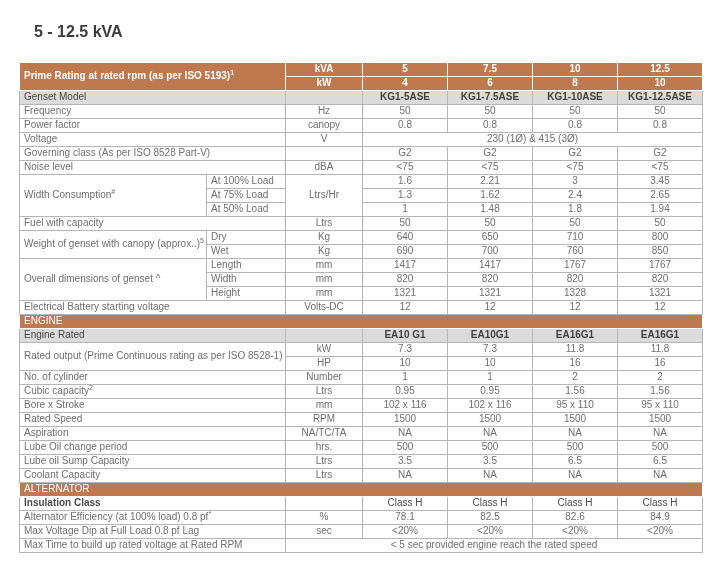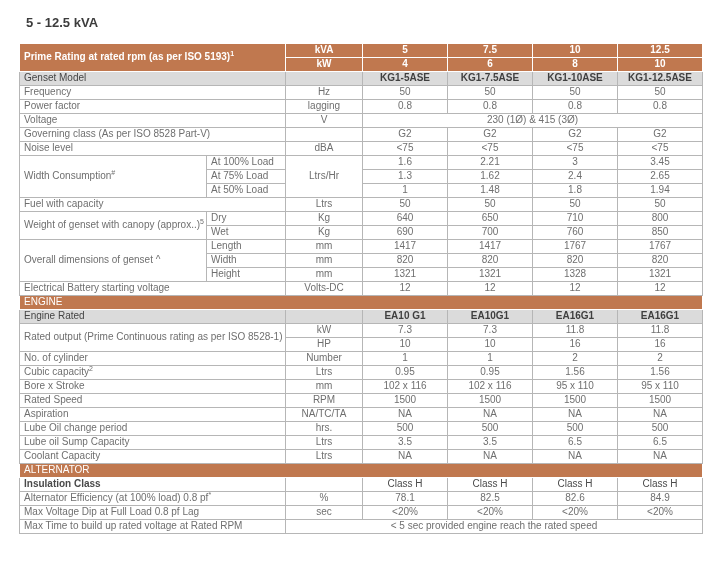--- a/index.html
+++ b/index.html
@@ -2,22 +2,22 @@
 <html><head>
 <meta charset="utf-8">
 <style>
   * { box-sizing: border-box; }
   html, body { margin: 0; padding: 0; background: #ffffff; }
   .page {
     width: 718px; height: 586px; background: #fff; overflow: hidden;
     font-family: "Liberation Sans", sans-serif;
   }
   .title {
-    margin: 6px; padding: 9px 0 7px 20px;
-    font-size: 13px; font-weight: bold; color: #3c3c3c;
+    margin: 14px; padding: 9px 0 7px 20px;
+    font-size: 16px; font-weight: bold; color: #3c3c3c;
   }
   table.spec {
     border-collapse: collapse; table-layout: fixed;
     margin-left: 19px; width: 683px;
   }
   td {
     border: 1px solid var(--border); height: 14px; line-height: 1.05;
     padding: 0 4px; font-size: 10px; color: var(--text);
     text-align: center; vertical-align: middle;
     white-space: nowrap; overflow: hidden;
@@ -81,21 +81,21 @@
         <tr>
           <td class="lbl" colspan="2"><span>Frequency</span></td>
           <td class="unit">Hz</td>
           <td class="val">50</td>
           <td class="val">50</td>
           <td class="val">50</td>
           <td class="val">50</td>
         </tr>
         <tr>
           <td class="lbl" colspan="2"><span>Power factor</span></td>
-          <td class="unit">lagging</td>
+          <td class="unit">canopy</td>
           <td class="val">0.8</td>
           <td class="val">0.8</td>
           <td class="val">0.8</td>
           <td class="val">0.8</td>
         </tr>
         <tr>
           <td class="lbl" colspan="2"><span>Voltage</span></td>
           <td class="unit">V</td>
           <td class="val" colspan="4">230 (1Ø) &amp; 415 (3Ø)</td>
         </tr>

